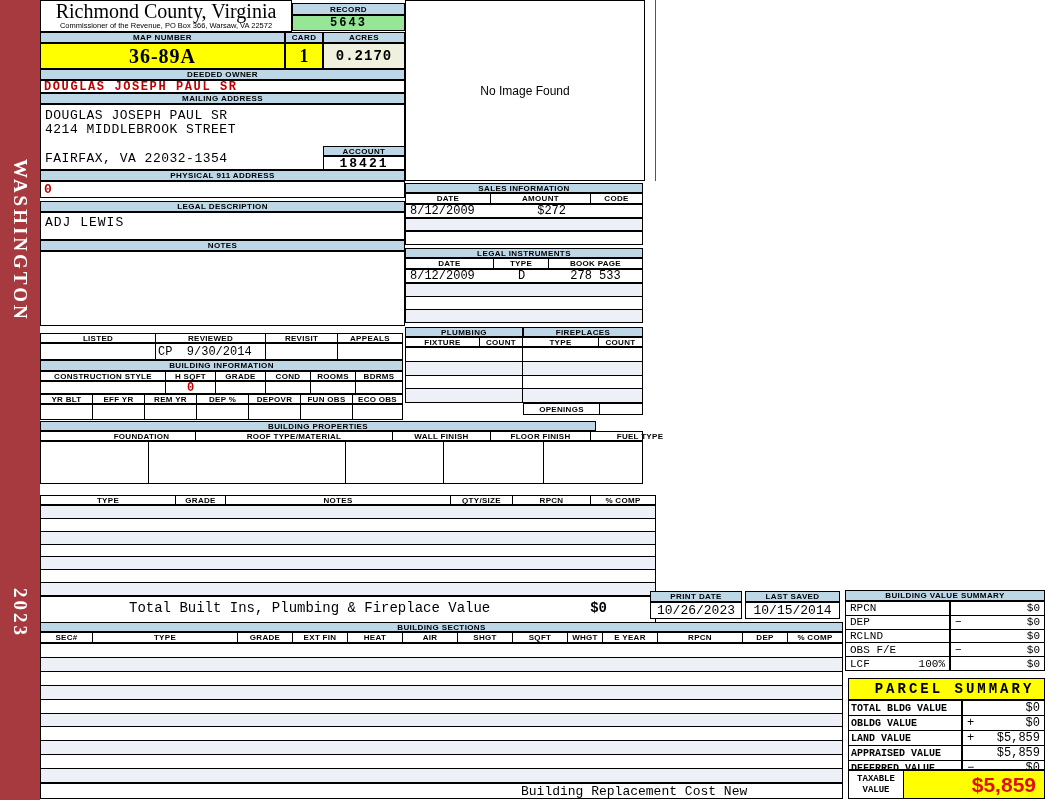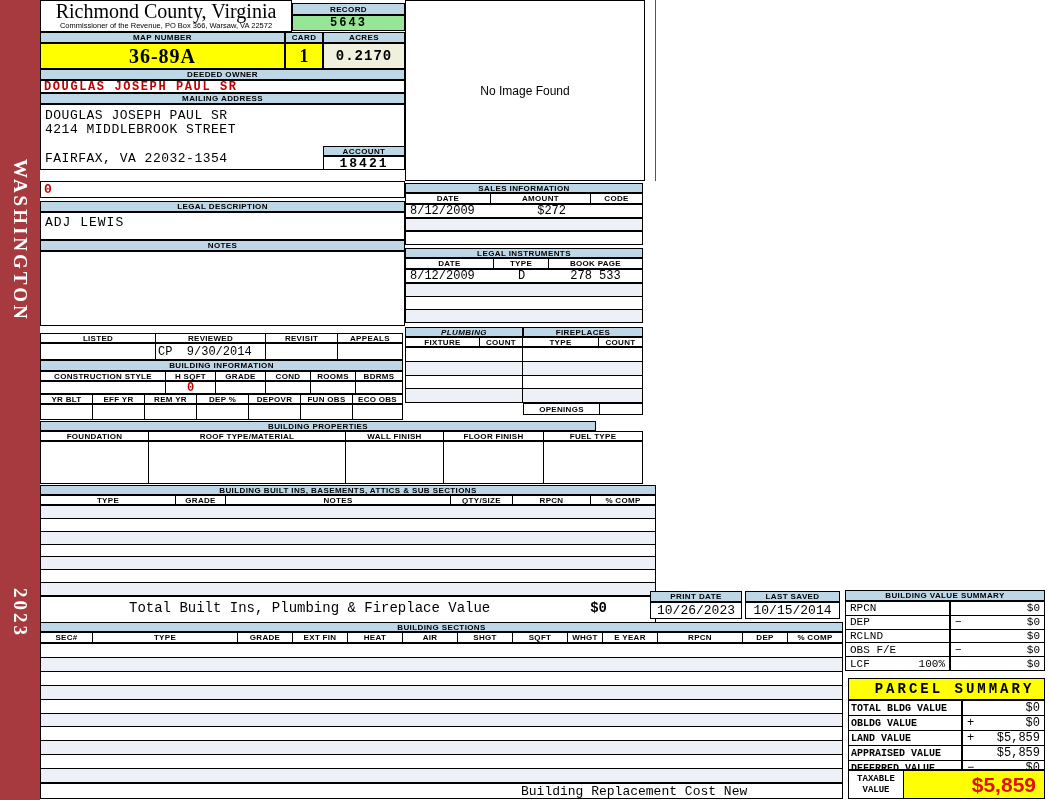--- a/index.html
+++ b/index.html
@@ -63,20 +63,21 @@
 
   <div class="abs bh" style="left:40px;top:93px;width:365px;height:11px;">MAILING ADDRESS</div>
   <div class="abs box" style="left:40px;top:104px;width:365px;height:66px;">
     <div class="mono" style="position:absolute;left:4px;top:3px;font-size:13px;letter-spacing:.5px;">DOUGLAS JOSEPH PAUL SR</div>
     <div class="mono" style="position:absolute;left:4px;top:17px;font-size:13px;letter-spacing:.5px;">4214 MIDDLEBROOK STREET</div>
     <div class="mono" style="position:absolute;left:4px;top:46px;font-size:13px;letter-spacing:.5px;">FAIRFAX, VA 22032-1354</div>
   </div>
   <div class="abs bh" style="left:323px;top:146px;width:82px;height:10px;">ACCOUNT</div>
   <div class="abs box mono" style="left:323px;top:156px;width:82px;height:14px;font-weight:bold;font-size:13px;letter-spacing:2px;display:flex;align-items:center;justify-content:center;">18421</div>
 
+  <div class="abs bh" style="left:40px;top:170px;width:365px;height:11px;">PHYSICAL 911 ADDRESS</div>
   <div class="abs box mono red" style="left:40px;top:181px;width:365px;height:17px;font-size:13px;display:flex;align-items:center;padding-left:3px;">0</div>
 
   <div class="abs box mono" style="left:40px;top:212px;width:365px;height:28px;font-size:13px;letter-spacing:1px;padding:2px 0 0 4px;">ADJ LEWIS</div>
   <div class="abs bh" style="left:40px;top:201px;width:365px;height:11px;">LEGAL DESCRIPTION</div>
 
   <div class="abs bh" style="left:40px;top:240px;width:365px;height:11px;">NOTES</div>
   <div class="abs box" style="left:40px;top:251px;width:365px;height:75px;"></div>
 
   <div class="abs box" style="left:405px;top:0;width:240px;height:181px;display:flex;align-items:center;justify-content:center;">
     <span style="font-size:12px;">No Image Found</span>
@@ -107,21 +108,21 @@
     <span style="width:88px;padding-left:4px;">8/12/2009</span>
     <span style="width:55px;text-align:center;">D</span>
     <span style="width:93px;text-align:center;">278 533</span>
   </div>
   <div class="abs vrows" style="left:405px;top:283px;width:238px;height:40px;">
     <div class="stripe"></div>
     <div></div>
     <div class="stripe"></div>
   </div>
 
-  <div class="abs bh" style="left:405px;top:327px;width:118px;height:10px;font-style:italic;">PLUMBING</div>
+  <div class="abs bh" style="left:405px;top:327px;width:118px;height:10px;">PLUMBING</div>
   <div class="abs bh" style="left:523px;top:327px;width:120px;height:10px;">FIREPLACES</div>
   <div class="abs cols" style="left:405px;top:337px;width:238px;height:10px;">
     <div style="width:74px;">FIXTURE</div>
     <div style="width:43px;">COUNT</div>
     <div style="width:76px;">TYPE</div>
     <div style="width:43px;">COUNT</div>
   </div>
   <div class="abs vrows" style="left:405px;top:347px;width:238px;height:56px;">
     <div class="pfrow">
         <div class="pl"></div>
@@ -188,36 +189,35 @@
     <div style="width:52px;"></div>
       <div style="width:52px;"></div>
     <div style="width:52px;"></div>
       <div style="width:52px;"></div>
     <div style="width:52px;"></div>
       <div style="width:52px;"></div>
     <div style="width:49px;"></div>
   </div>
 
   <div class="abs bh" style="left:40px;top:421px;width:556px;height:10px;">BUILDING PROPERTIES</div>
-  <div class="abs cols" style="left:40px;top:431px;width:603px;height:10px;">
+  <div class="abs cols" style="left:40px;top:431px;width:603px;height:10px;padding-left:47px;">
     <div style="width:108px;">FOUNDATION</div>
     <div style="width:197px;">ROOF TYPE/MATERIAL</div>
     <div style="width:98px;">WALL FINISH</div>
     <div style="width:100px;">FLOOR FINISH</div>
     <div style="width:98px;">FUEL TYPE</div>
   </div>
   <div class="abs cells" style="left:40px;top:441px;width:603px;height:43px;">
     <div style="width:108px;"></div>
     <div style="width:197px;"></div>
     <div style="width:98px;"></div>
     <div style="width:100px;"></div>
     <div style="width:98px;"></div>
   </div>
 
-  <div class="abs bh" style="left:40px;top:485px;width:616px;height:10px;">BUILDING BUILT INS, BASEMENTS, ATTICS &amp; SUB SECTIONS</div>
   <div class="abs cols" style="left:40px;top:495px;width:616px;height:10px;">
     <div style="width:135px;">TYPE</div>
     <div style="width:50px;">GRADE</div>
     <div style="width:225px;">NOTES</div>
     <div style="width:62px;">QTY/SIZE</div>
     <div style="width:78px;">RPCN</div>
     <div style="width:64px;">% COMP</div>
   </div>
   <div class="abs vrows" style="left:40px;top:505px;width:616px;height:91px;">
     <div class="stripe"></div>

